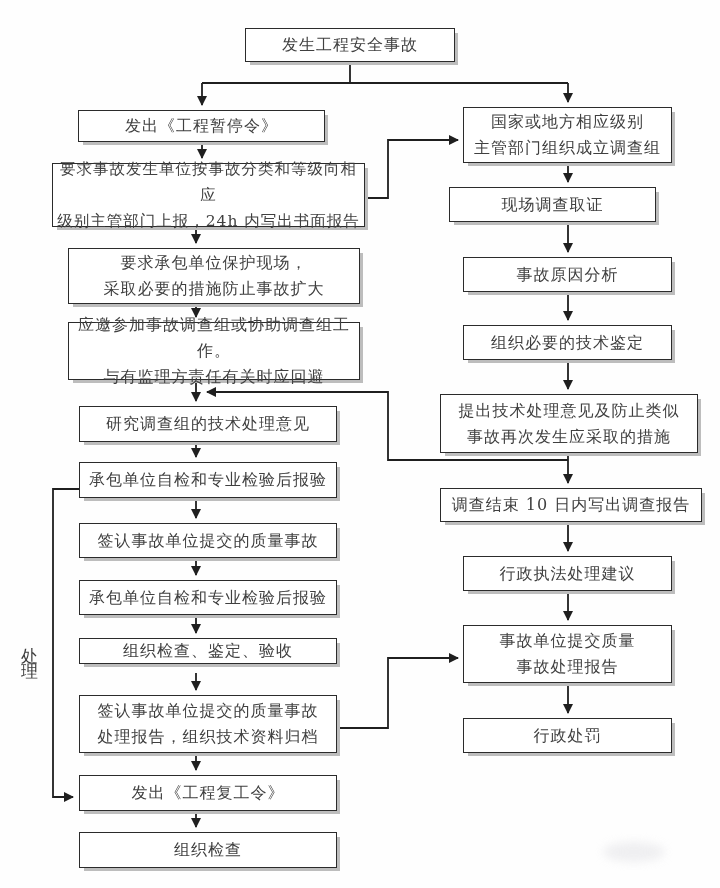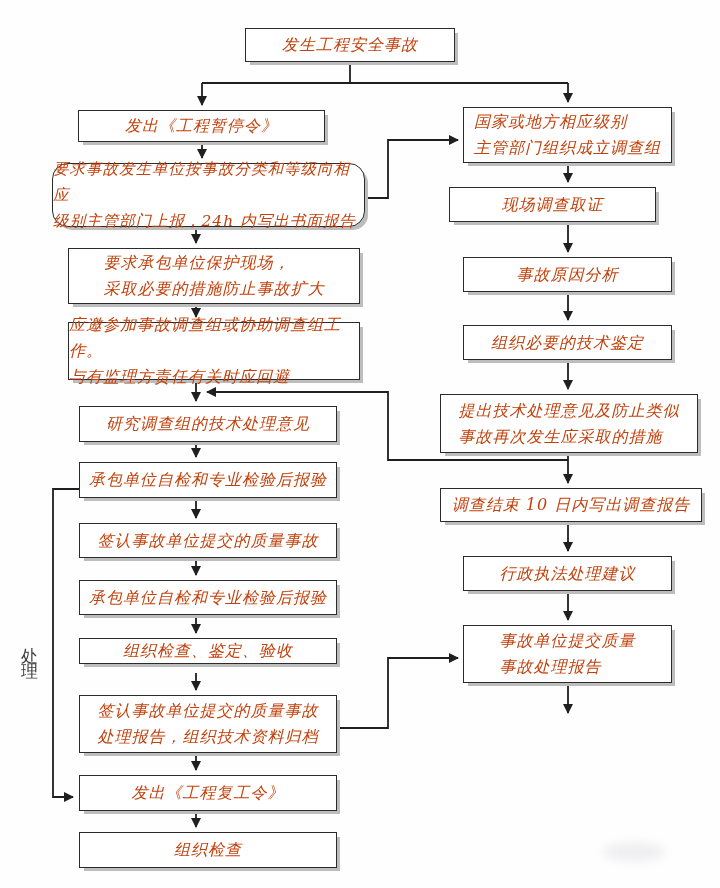--- a/index.html
+++ b/index.html
@@ -24,29 +24,29 @@
   }
   .node {
     position: absolute;
     box-sizing: border-box;
     background: #ffffff;
     border: 1.6px solid #2b2b2b;
     box-shadow: 4px 4px 0 -1px #bdbdbd;
     display: flex;
     align-items: center;
     justify-content: center;
+    text-align: center;
     font-size: 16px;
     line-height: 26px;
-    color: #c2410c;
+    color: #404040;
     white-space: pre-line;
     letter-spacing: 1px;
     z-index: 2;
-    font-style: italic;
   }
-  .node.small-pad { font-size: 15.5px; border-radius: 16px; }
+  .node.small-pad { font-size: 15.5px; }
   .side-label {
     position: absolute;
     left: 19px;
     top: 634px;
     writing-mode: vertical-rl;
     text-orientation: upright;
     font-size: 17px;
     letter-spacing: 15px;
     color: #3c3c3c;
     z-index: 2;
@@ -136,18 +136,19 @@
 主管部门组织成立调查组</div>
   <div class="node" style="left:449px;top:187px;width:207px;height:35px">现场调查取证</div>
   <div class="node" style="left:463px;top:257px;width:209px;height:35px">事故原因分析</div>
   <div class="node" style="left:463px;top:325px;width:209px;height:35px">组织必要的技术鉴定</div>
   <div class="node" style="left:440px;top:394px;width:258px;height:59px">提出技术处理意见及防止类似
 事故再次发生应采取的措施</div>
   <div class="node" style="left:440px;top:488px;width:262px;height:34px">调查结束 10 日内写出调查报告</div>
   <div class="node" style="left:463px;top:556px;width:209px;height:35px">行政执法处理建议</div>
   <div class="node" style="left:463px;top:625px;width:209px;height:58px">事故单位提交质量
 事故处理报告</div>
+  <div class="node" style="left:463px;top:718px;width:209px;height:35px">行政处罚</div>
 
   <div class="side-label">处理</div>
 
   <div class="smudge"></div>
 
 </div>
 
 </body></html>

